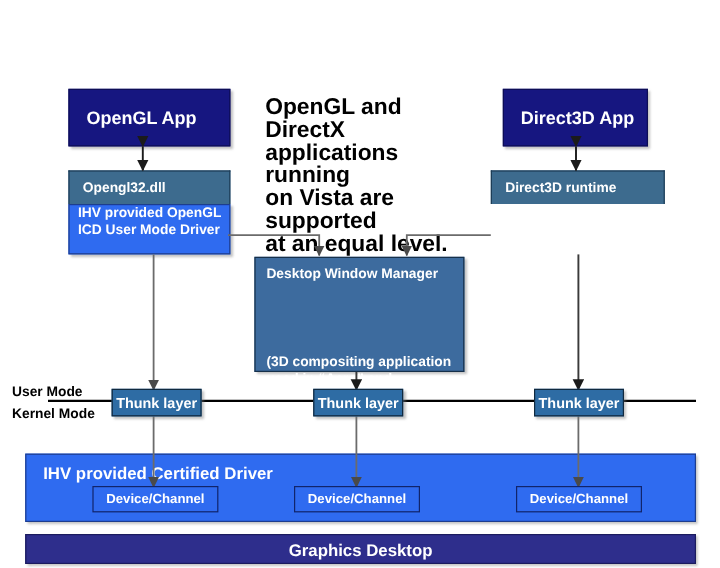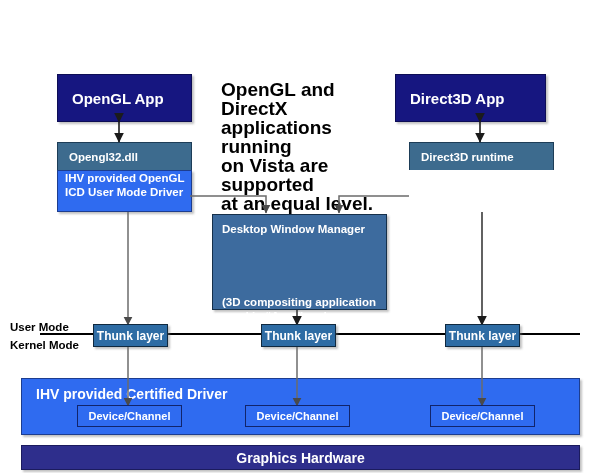--- a/index.html
+++ b/index.html
@@ -179,21 +179,21 @@
   <div class="box umd" style="left:57px;top:170px;width:135px;height:42px;">
     <span style="white-space:pre-line;">IHV provided OpenGL
 ICD User Mode Driver</span>
   </div>
 
   <div class="caption" style="left:221px;top:80px;width:175px;">OpenGL and DirectX
 applications running
 on Vista are supported
 at an equal level.</div>
 
-  <div class="box app-box" style="left:395px;top:74px;width:151px;height:48px;">
+  <div class="box app-box" style="left:419px;top:74px;width:121px;height:48px;">
     <span>Direct3D App</span>
   </div>
 
   <div class="box runtime" style="left:409px;top:142px;width:145px;height:28px;">
     <span>Direct3D runtime</span>
   </div>
 
 
   <div class="box dwm" style="left:212px;top:214px;width:175px;height:96px;">
     <div>Desktop Window Manager</div>
@@ -224,16 +224,16 @@
     <span>Device/Channel</span>
   </div>
   <div class="box devchan" style="left:245px;top:405px;width:105px;height:22px;">
     <span>Device/Channel</span>
   </div>
   <div class="box devchan" style="left:430px;top:405px;width:105px;height:22px;">
     <span>Device/Channel</span>
   </div>
 
   <div class="box gfxhw" style="left:21px;top:445px;width:559px;height:25px;">
-    <span>Graphics Hardware</span>
+    <span>Graphics Desktop</span>
   </div>
 
 </div>
 
 </body></html>

